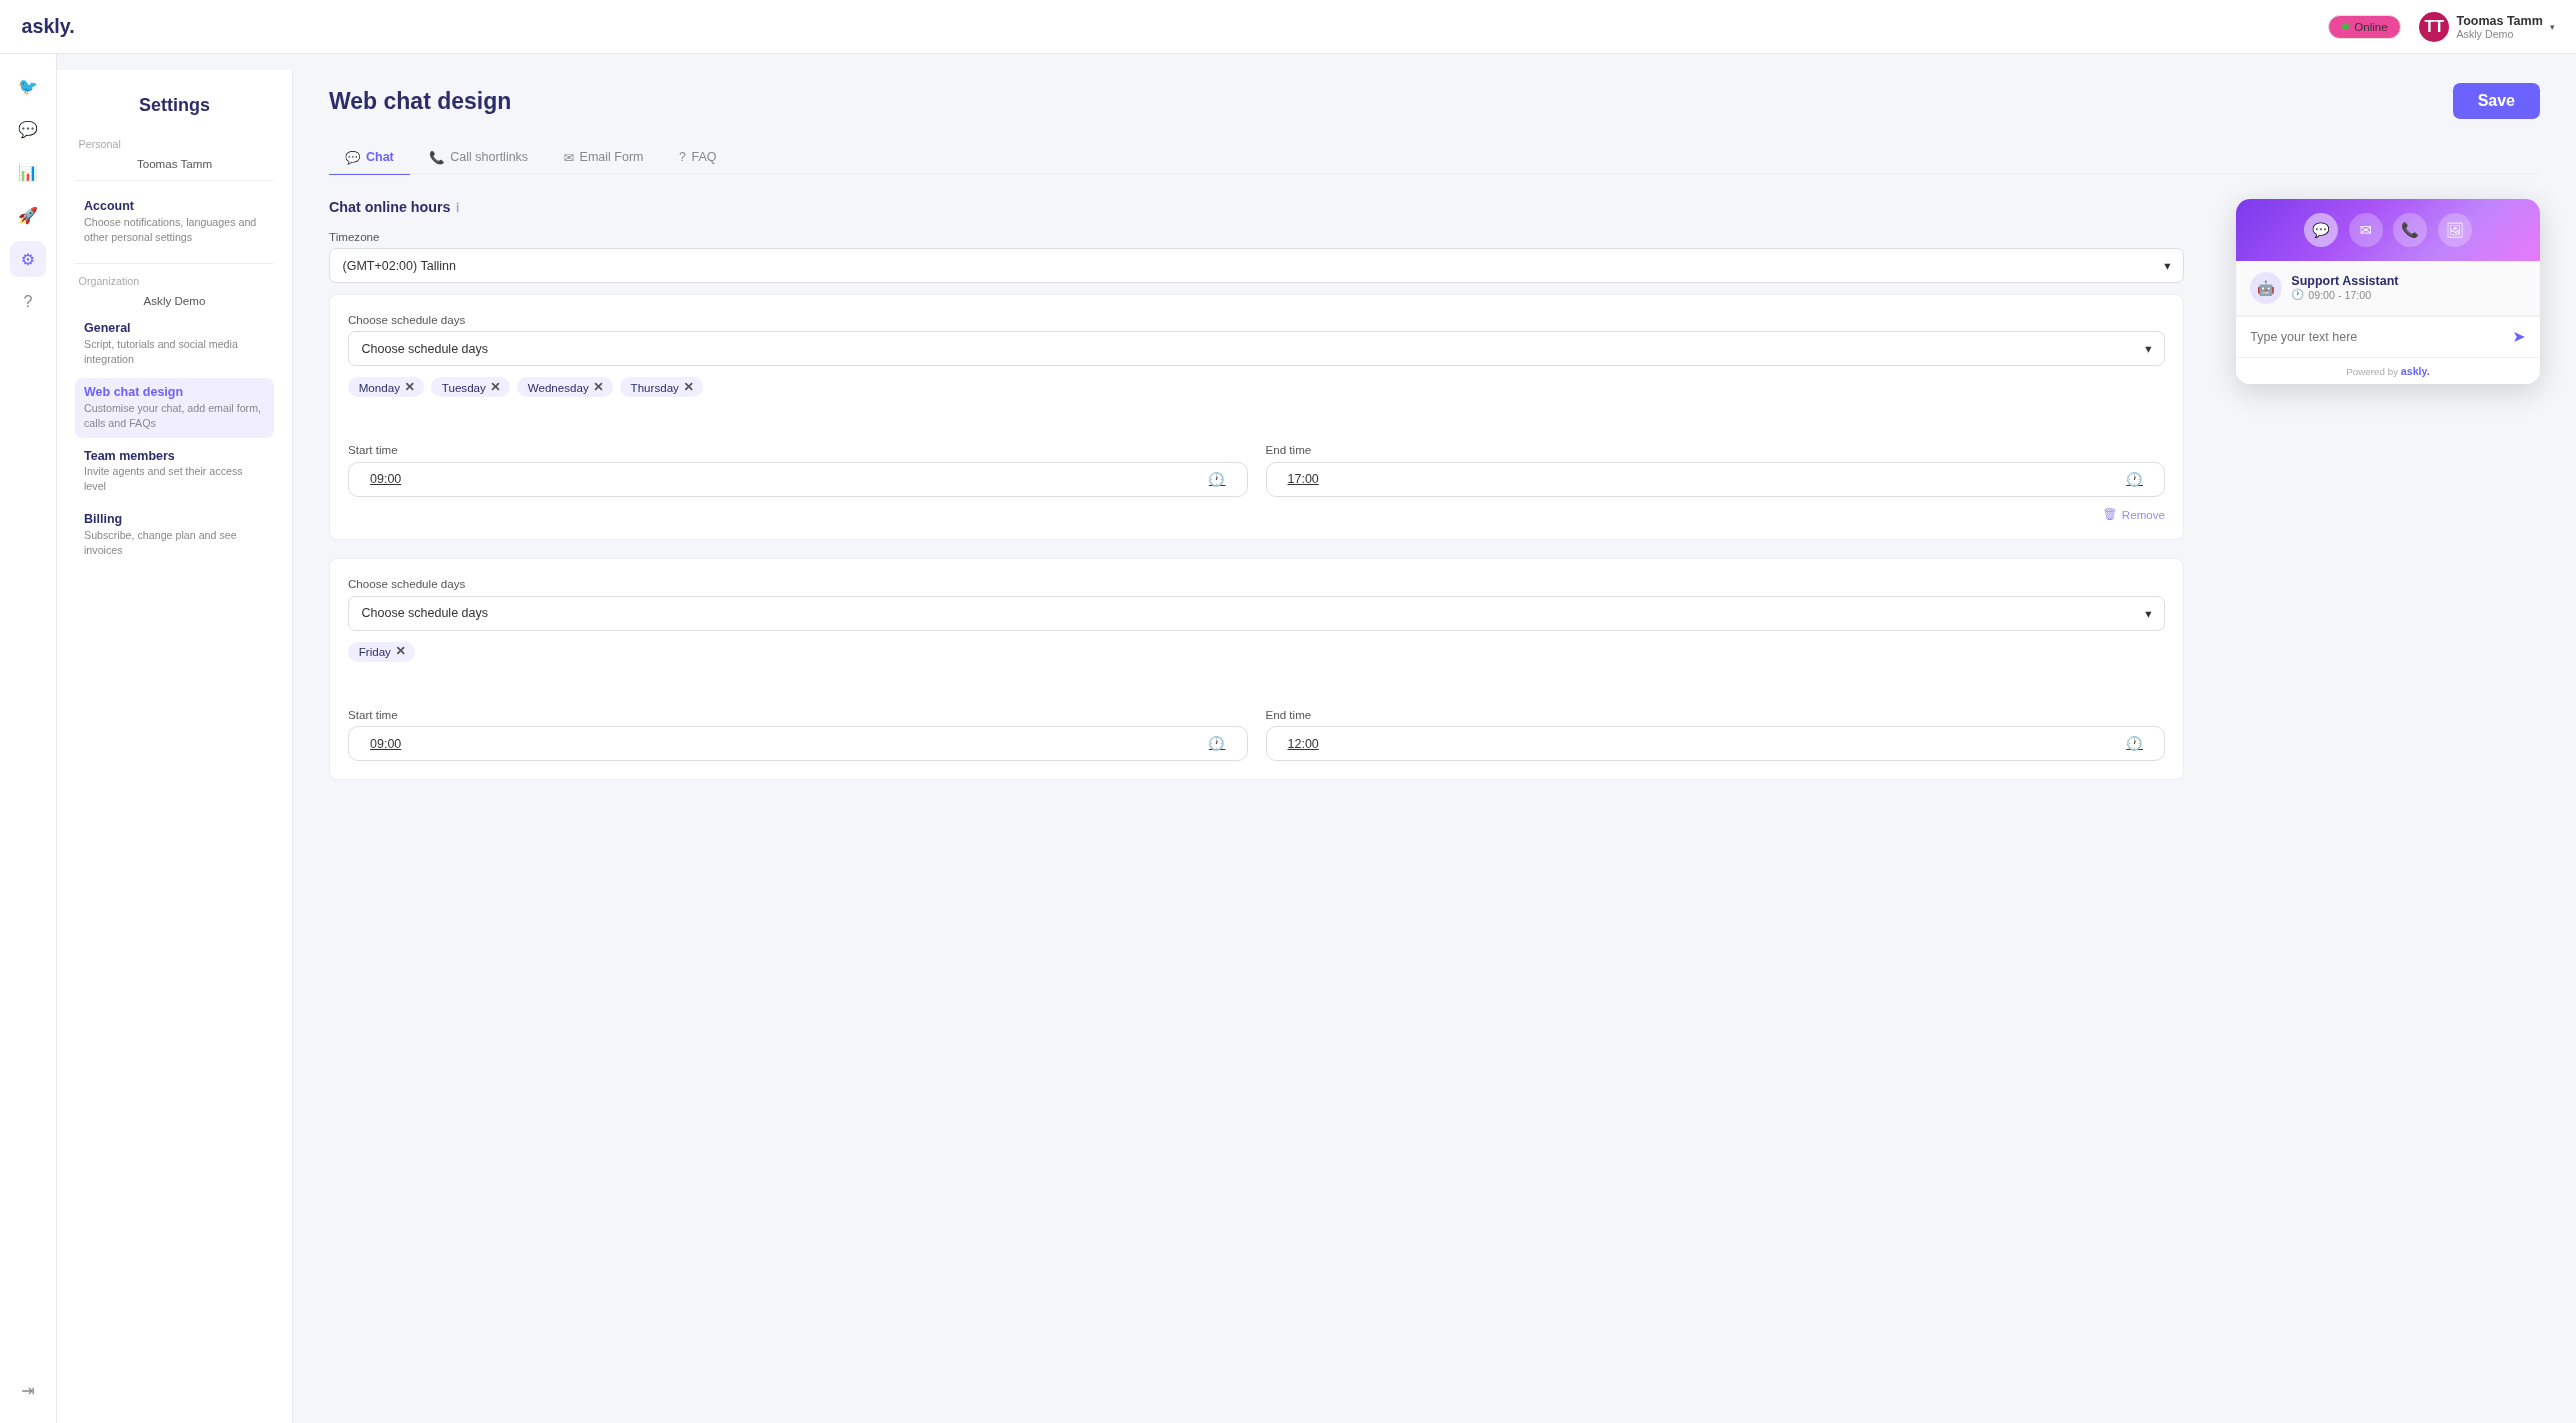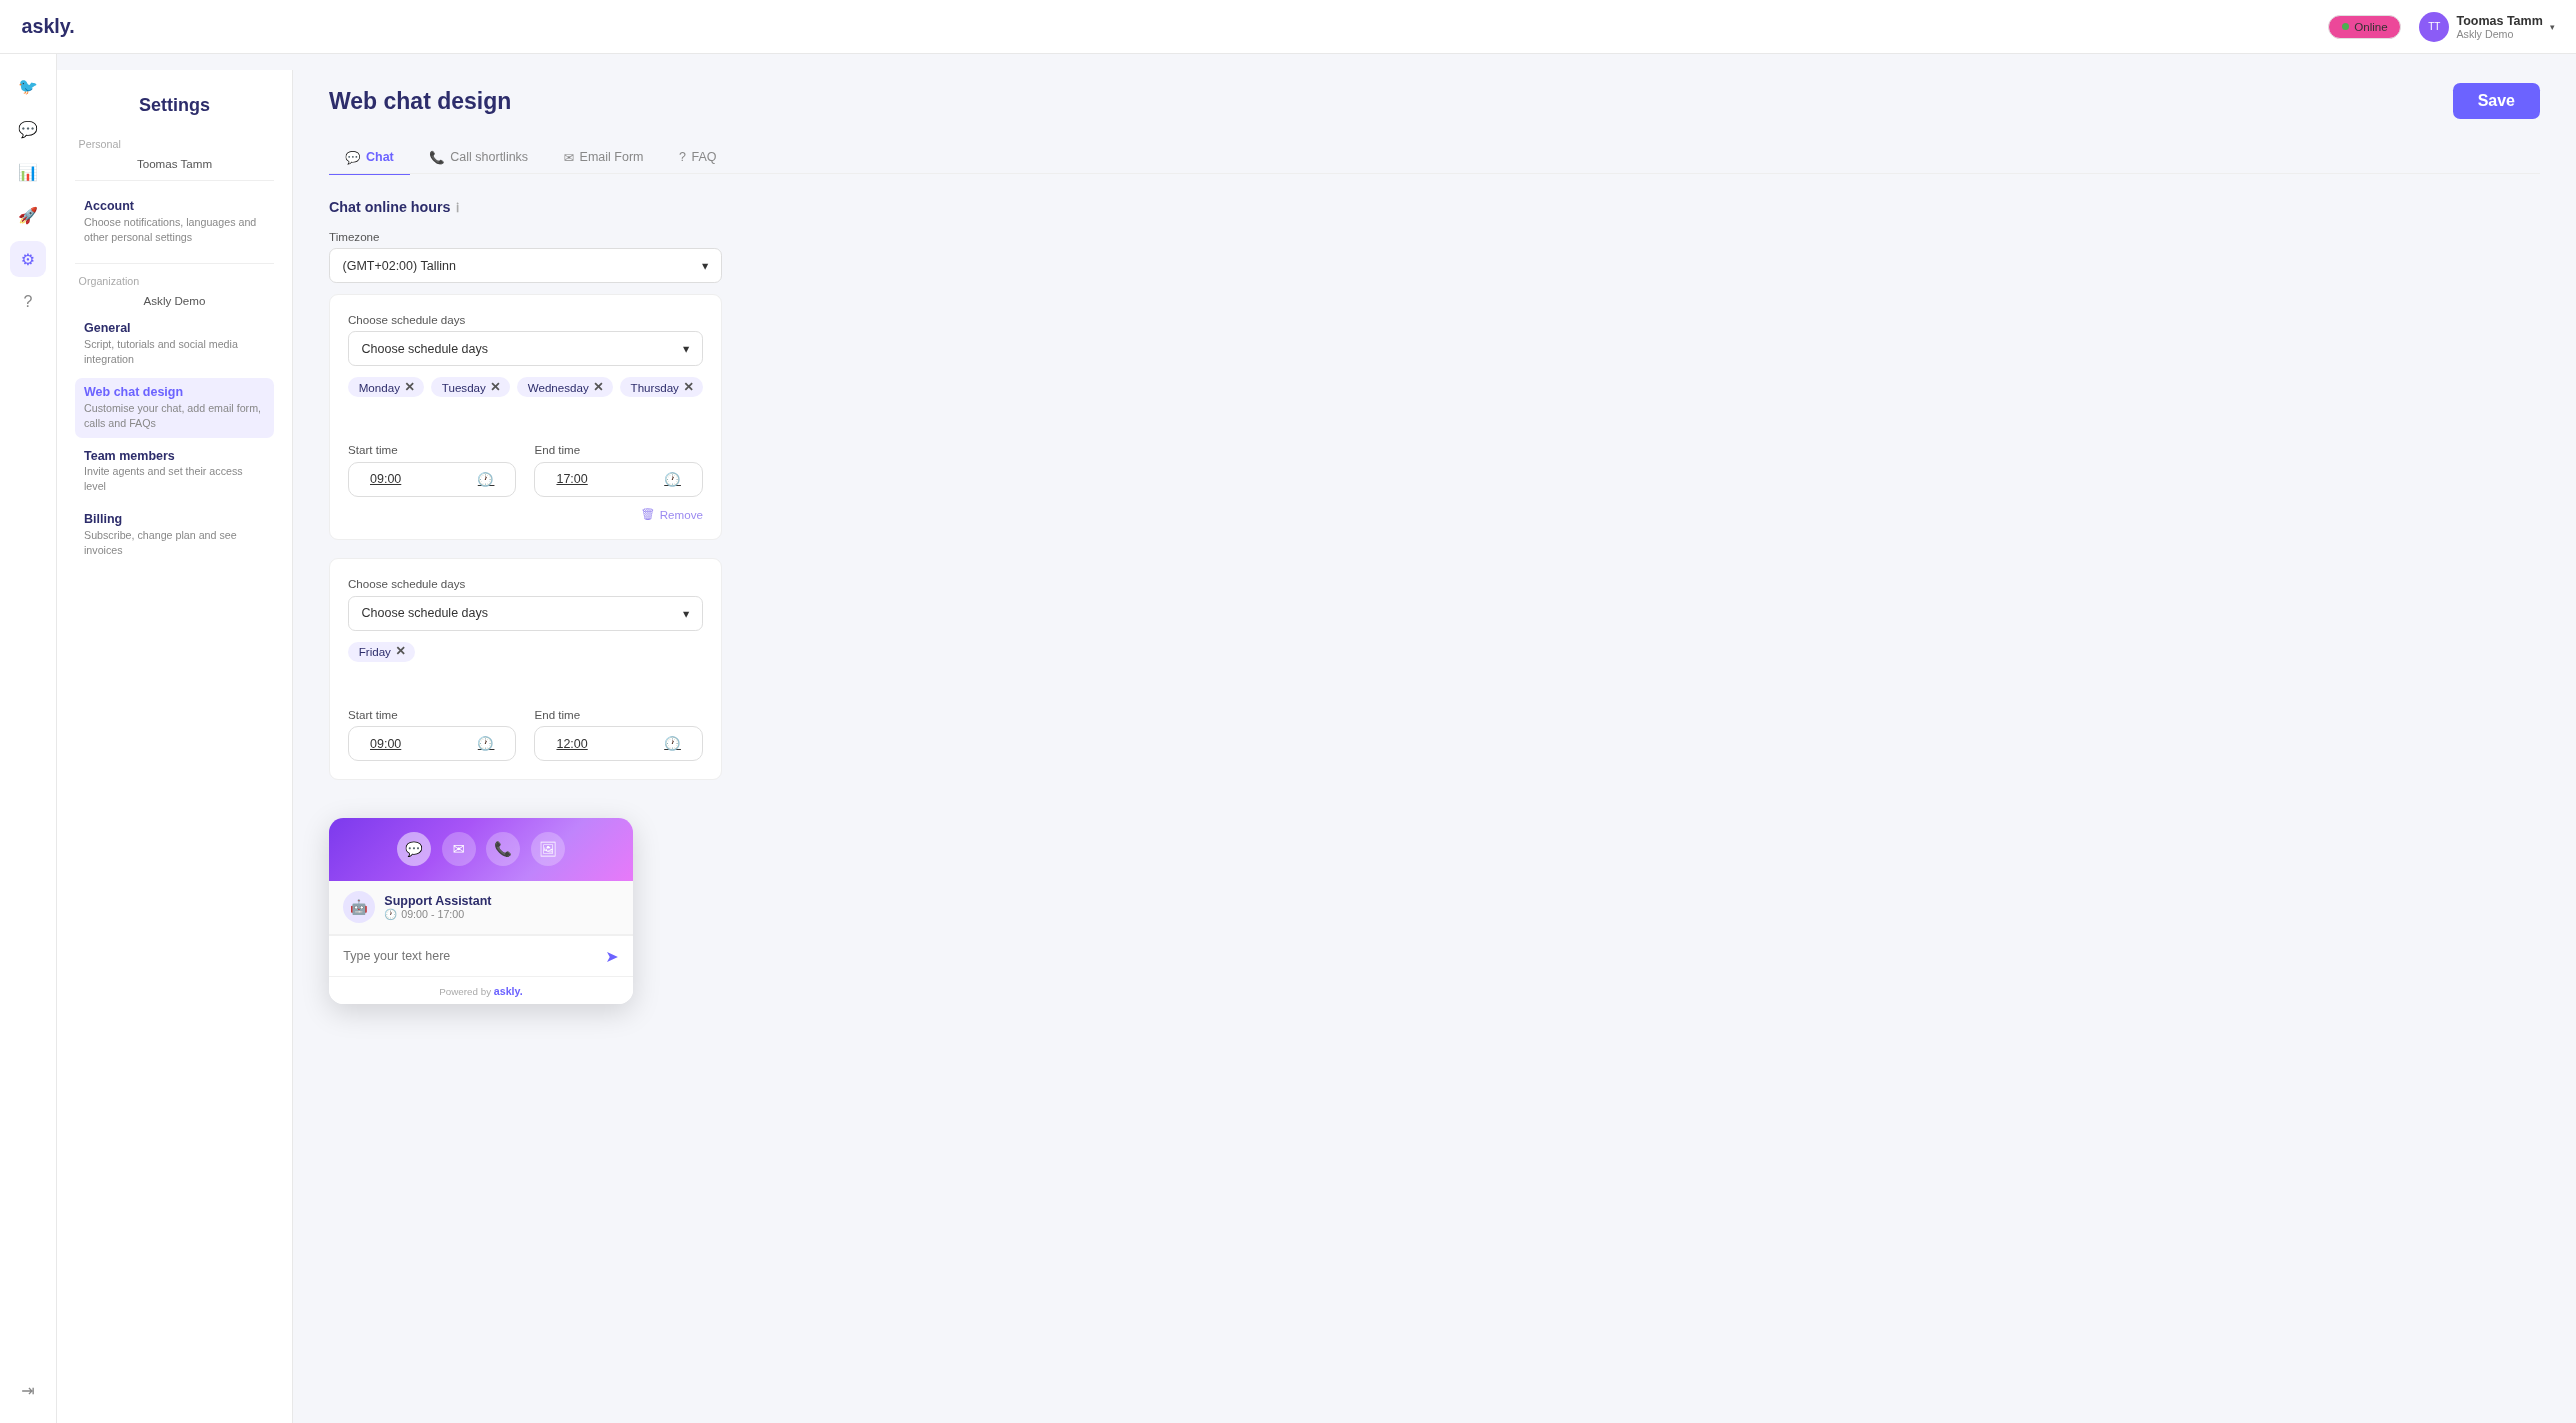--- a/index.html
+++ b/index.html
@@ -13,22 +13,22 @@
     }
     .topnav-logo { font-size: 19.7px; font-weight: 800; color: #2d2d6b; }
     .topnav-right { display: flex; align-items: center; gap: 18px; }
     .status-badge {
       display: flex; align-items: center; gap: 5.4px; background: #ec4899;
       border: 0.9px solid #e0e0e0; border-radius: 18px; padding: 4.5px 12.5px; font-size: 11.6px; color: #333;
     }
     .status-dot { width: 7.2px; height: 7.2px; border-radius: 50%; background: #4caf50; }
     .user-info { display: flex; align-items: center; gap: 7.2px; cursor: pointer; }
     .user-avatar {
-      width: 30px; height: 30px; border-radius: 50%; background: #8b5cf6;
-      display: flex; align-items: center; justify-content: center; color: #fff; font-size: 10px; font-weight: 400;
+      width: 30px; height: 30px; border-radius: 50%; background: #be185d;
+      display: flex; align-items: center; justify-content: center; color: #fff; font-size: 16px; font-weight: 700;
     }
     .user-name { font-weight: 600; font-size: 12.5px; }
     .user-sub { font-size: 10.7px; color: #888; }
     .chevron-down { font-size: 9px; color: #555; }
 
     
     .app-layout { display: flex; margin-top: 54px; }
 
     
     .icon-sidebar {
@@ -73,21 +73,21 @@
     
     .tabs { display: flex; gap: 3.6px; margin-bottom: 25px; border-bottom: 1.8px solid #eee; }
     .tab {
       display: flex; align-items: center; gap: 5.4px; padding: 9px 16px;
       font-size: 12.5px; font-weight: 500; cursor: pointer; color: #888;
       border-bottom: 1.8px solid transparent; margin-bottom: -1.8px;
     }
     .tab.active { color: #6c63ff; border-bottom-color: #6c63ff; font-weight: 600; }
 
     
-    .content-split { display: flex; gap: 20px; align-items: flex-start; flex-direction: column; }
+    .content-split { display: flex; gap: 52px; align-items: flex-start; }
     .content-left { flex: 1; min-width: 0; }
     .content-right { flex-shrink: 0; }
 
     
     .section-heading {
       font-size: 14.3px; font-weight: 600; color: #2d2d6b; margin-bottom: 14.3px;
       display: flex; align-items: center; gap: 5.4px;
     }
     .info-icon { color: #aaa; font-size: 12.5px; }
 

